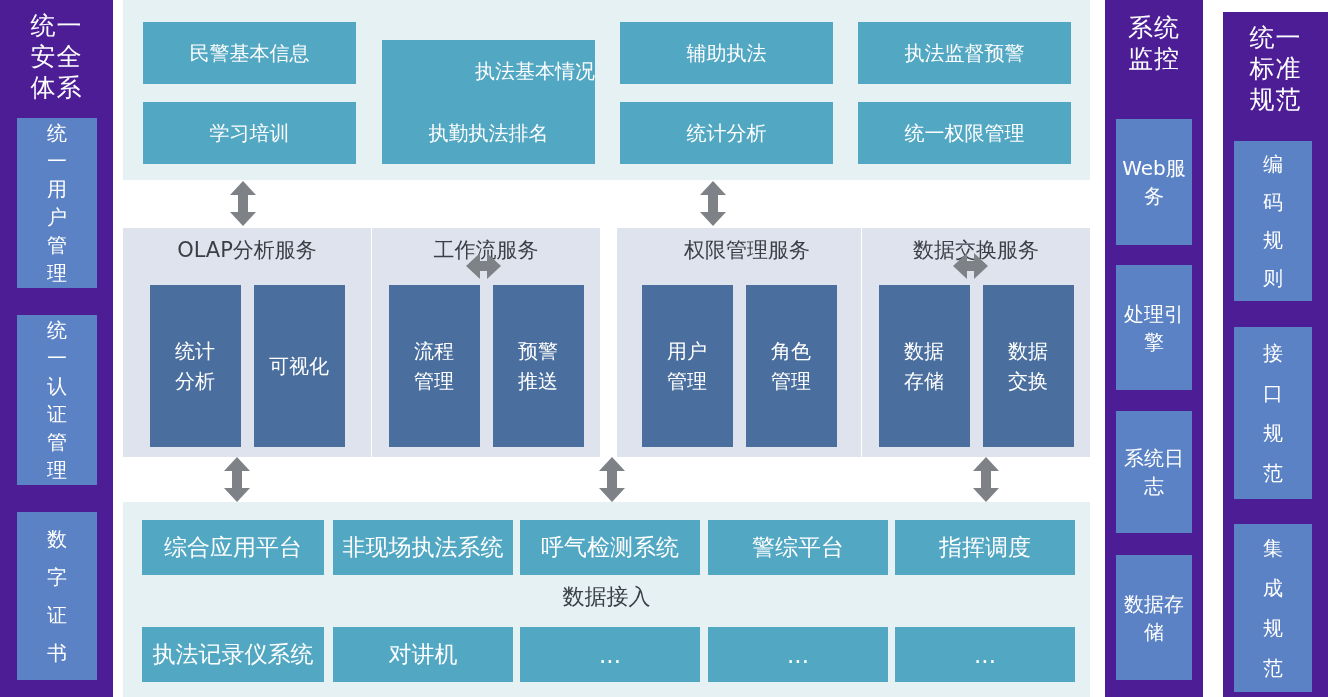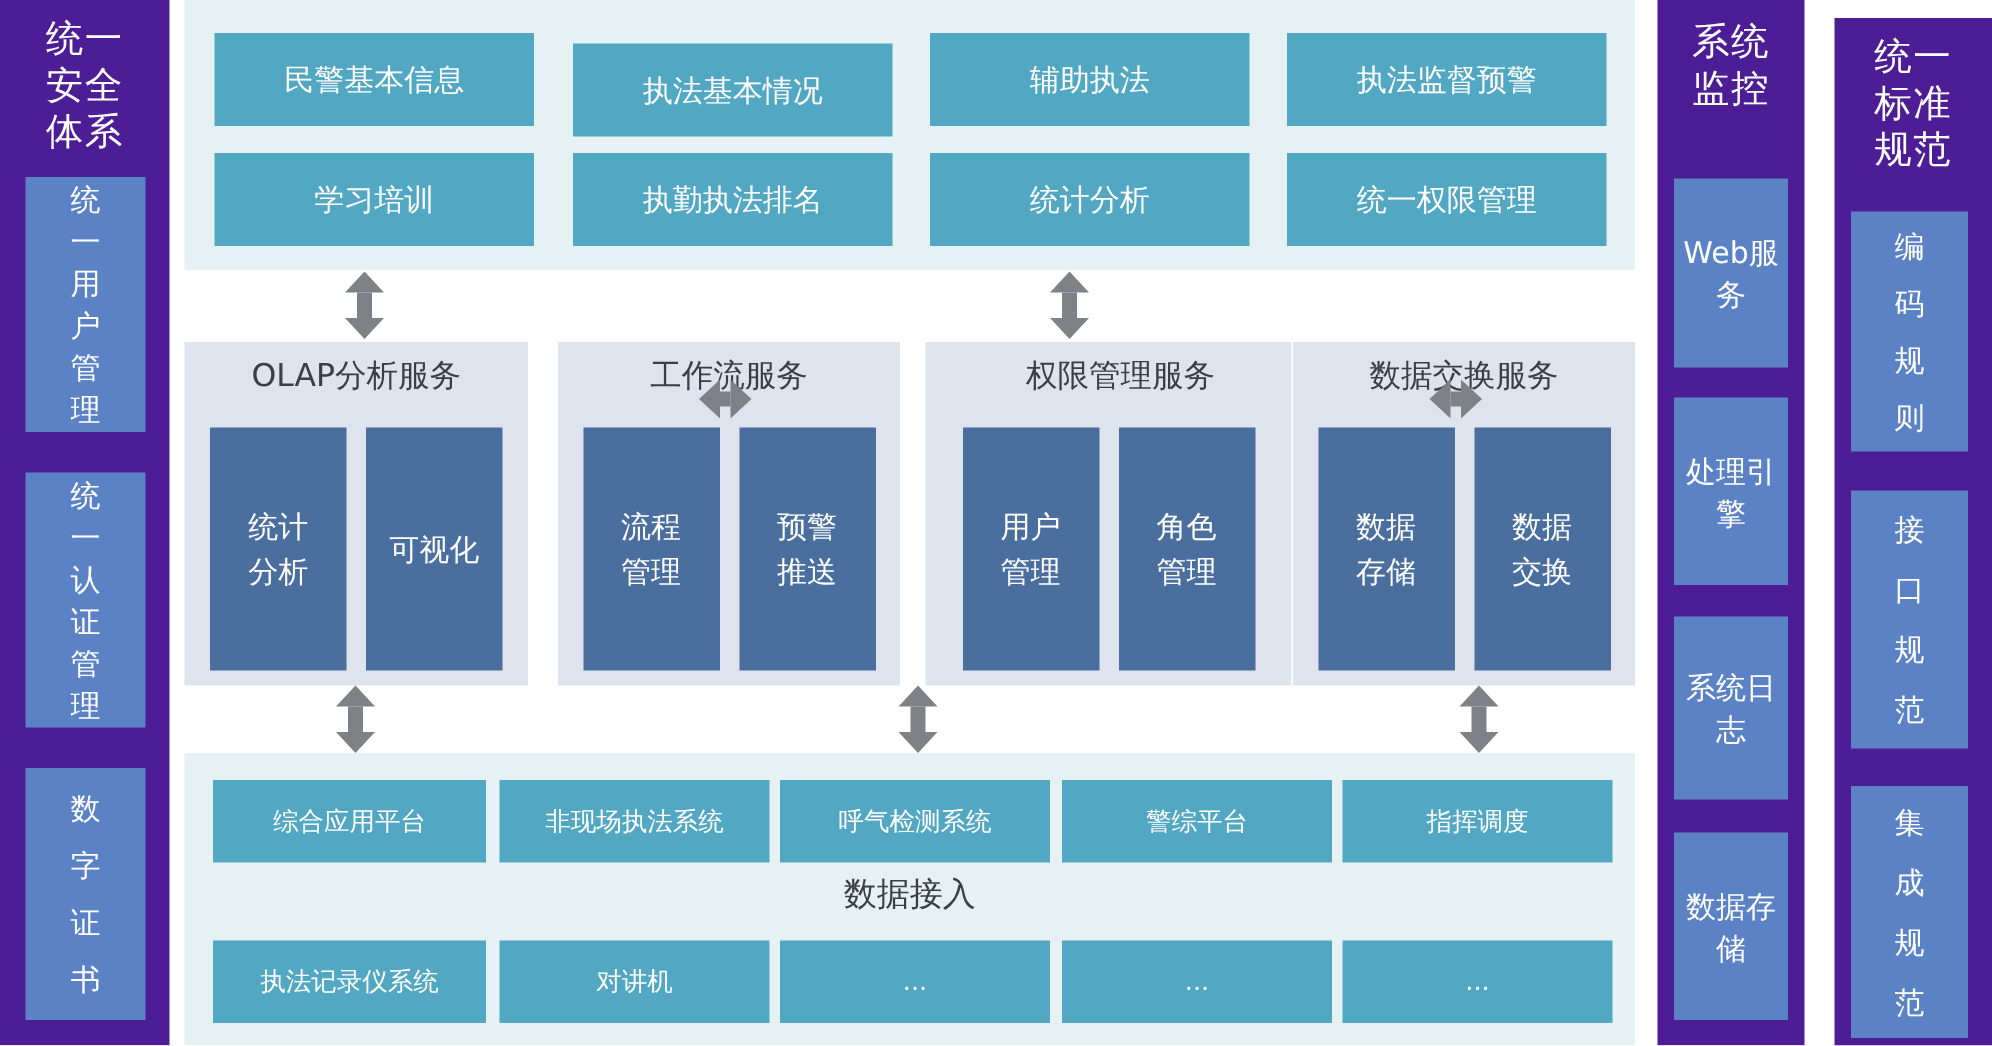--- a/index.html
+++ b/index.html
@@ -33,21 +33,21 @@
   .top-band{top:0;height:180px;}
   .bottom-band{top:502px;height:195px;}
   .tbox{
     position:absolute;width:213px;height:62px;background:#52a7c3;
     display:flex;align-items:center;justify-content:center;
     color:#fff;font-size:20px;
   }
   .bbox{
     position:absolute;width:180px;height:55px;background:#52a7c3;
     display:flex;align-items:center;justify-content:center;
-    color:#fff;font-size:17px;
+    color:#fff;font-size:23px;
   }
   .b-label{
     position:absolute;top:81px;left:0;width:100%;text-align:center;
     font-size:22px;color:#3a3f46;line-height:28px;
   }
   
   .group{position:absolute;top:228px;height:229px;width:228px;background:#dfe3ee;}
   .group-title{padding-top:9px;text-align:center;font-size:21px;color:#3a3f46;line-height:27px;}
   .group-row{position:absolute;top:57px;left:0;right:0;display:flex;justify-content:center;gap:13px;}
   .ibox{
@@ -83,21 +83,21 @@
       <span class="vtext lh19">数字证书</span>
     </div>
   </div>
 
   <div class="main">
 
     <div class="band top-band">
       <div class="tbox" style="left:20px;top:22px;">
           <span>民警基本信息</span>
         </div>
-      <div class="tbox" style="left:259px;top:29px;">
+      <div class="tbox" style="left:259px;top:40px;justify-content:flex-end;">
           <span>执法基本情况</span>
         </div>
       <div class="tbox" style="left:497px;top:22px;">
           <span>辅助执法</span>
         </div>
       <div class="tbox" style="left:735px;top:22px;">
           <span>执法监督预警</span>
         </div>
       <div class="tbox" style="left:20px;top:102px;">
           <span>学习培训</span>
@@ -117,21 +117,21 @@
         <div class="tri-up"></div>
         <div class="shaft"></div>
         <div class="tri-down"></div>
       </div>
     <div class="varrow" style="left:577px;top:181px;">
         <div class="tri-up"></div>
         <div class="shaft"></div>
         <div class="tri-down"></div>
       </div>
 
-    <div class="group" style="left:0;width:229px;">
+    <div class="group" style="left:0;width:248px;">
       <div class="group-title">OLAP分析服务</div>
       <div class="group-row">
         <div class="ibox">
             <span class="ibox-text">统计分析</span>
           </div>
         <div class="ibox">
             <span class="ibox-text single">可视化</span>
           </div>
       </div>
     </div>

